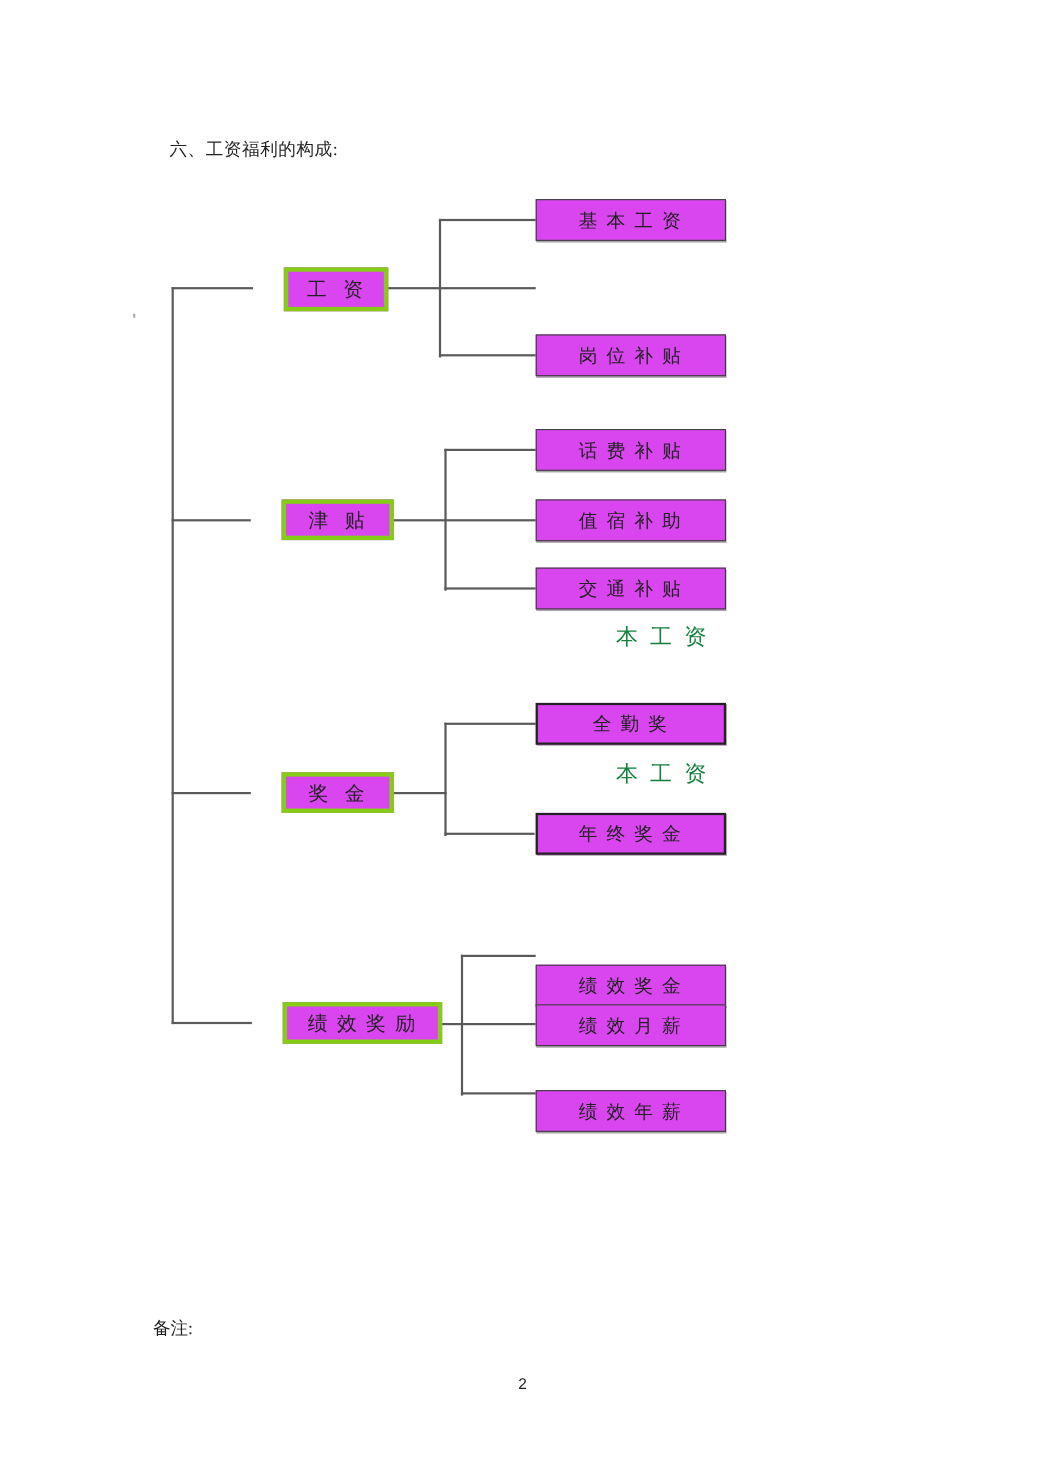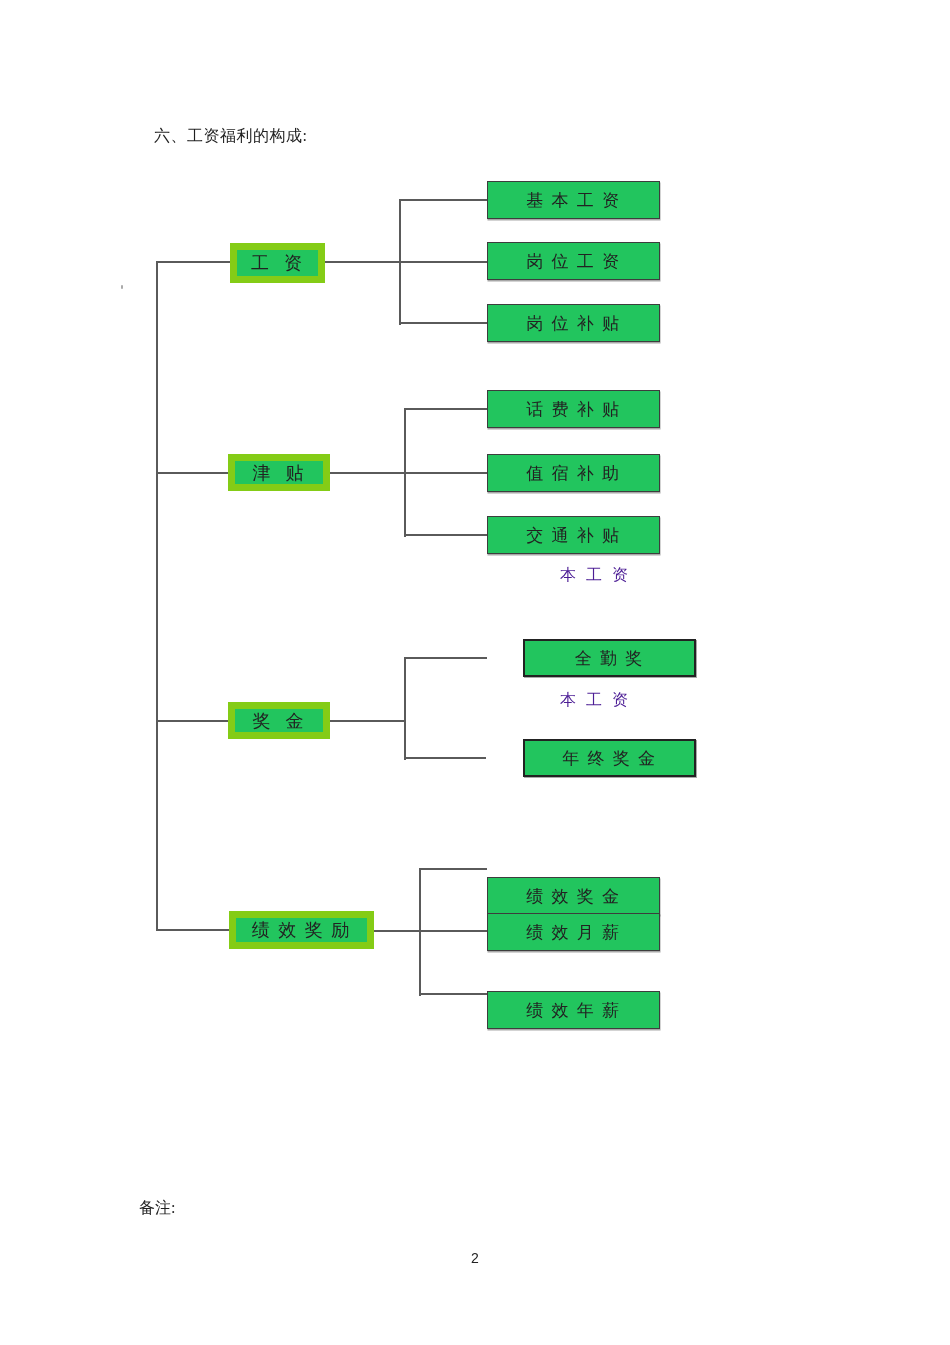--- a/index.html
+++ b/index.html
@@ -37,54 +37,54 @@
     left: 0;
     top: 1250px;
     width: 100%;
     text-align: center;
     font-size: 14px;
     font-family: "Liberation Sans", "DejaVu Sans", sans-serif;
     color: #222;
   }
   .box {
     position: absolute;
-    background: #22c55e;
+    background: #d946ef;
     display: flex;
     align-items: center;
     justify-content: center;
     box-sizing: border-box;
   }
   .cat-box {
-    border: 7px solid #84cc16;
+    border: 4px solid #84cc16;
+    margin-left: 28px;
   }
   .child-box {
     left: 487px;
     width: 173px;
     height: 38px;
     border: 1px solid #3d3d3d;
     box-shadow: 0.5px 1.5px 0 rgba(60,60,60,0.45);
   }
   .child-box.bold {
     border: 2px solid #222222;
     box-shadow: 1px 1px 0 rgba(40,40,40,0.4);
-    margin-left: 36px;
   }
   .box-label {
     font-size: 17px;
     white-space: pre;
     letter-spacing: 2px;
     color: #222222;
   }
   .cat-box .box-label { font-size: 18px; }
   .note {
     position: absolute;
-    font-size: 16px;
+    font-size: 20px;
     white-space: pre;
     letter-spacing: 3px;
-    color: #4c1d95;
+    color: #15803d;
   }
   .line {
     position: absolute;
     background: #5a5a5a;
   }
   .line-h { height: 2px; }
   .line-v { width: 2px; }
   .stray-mark {
     position: absolute;
     left: 121px;
@@ -140,23 +140,20 @@
   <div class="box cat-box" style="left:228px; top:702px; width:102px; height:37px;">
     <span class="box-label">奖  金</span>
   </div>
   <div class="box cat-box" style="left:229px; top:911px; width:145px; height:38px;">
     <span class="box-label">绩 效 奖 励</span>
   </div>
 
   <div class="box child-box" style="top:181px;">
     <span class="box-label">基 本 工 资</span>
   </div>
-  <div class="box child-box" style="top:242px;">
-    <span class="box-label">岗 位 工 资</span>
-  </div>
   <div class="box child-box" style="top:304px;">
     <span class="box-label">岗 位 补 贴</span>
   </div>
 
   <div class="box child-box" style="top:390px;">
     <span class="box-label">话 费 补 贴</span>
   </div>
   <div class="box child-box" style="top:454px;">
     <span class="box-label">值 宿 补 助</span>
   </div>

